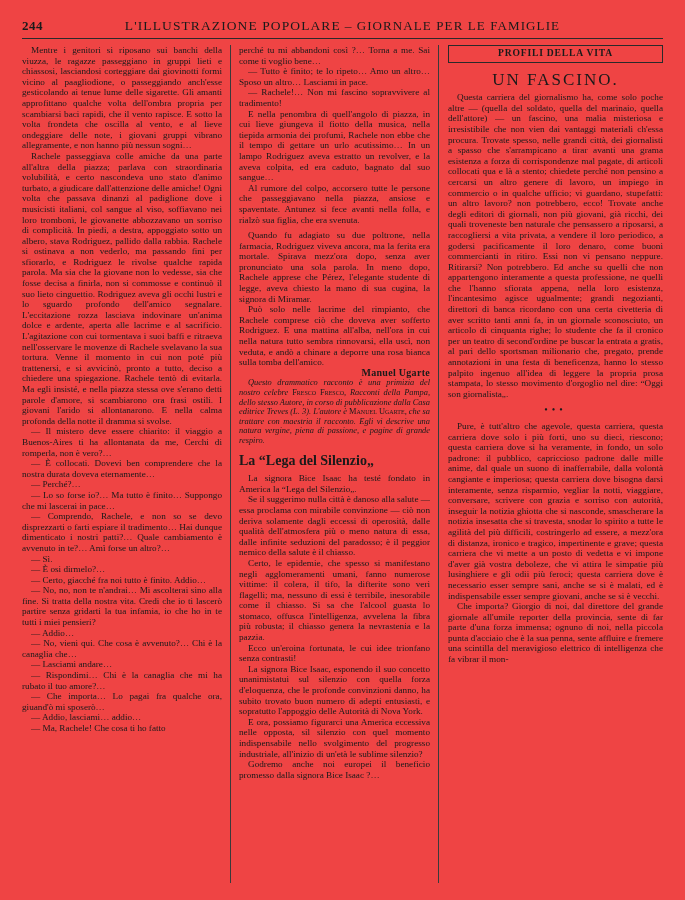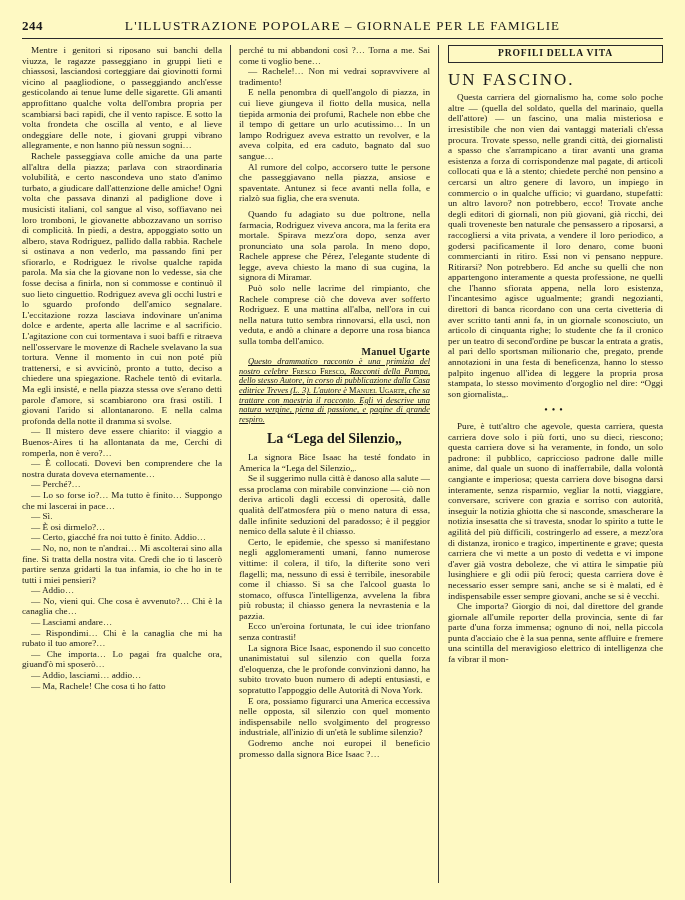--- a/index.html
+++ b/index.html
@@ -13,21 +13,21 @@
     font-family: "Liberation Serif", serif;
     color: #1a1a1a;
     overflow: hidden;
   }
   .page {
     position: relative;
     width: 685px;
     height: 900px;
     box-sizing: border-box;
     padding: 18px 22px 10px 22px;
-    background: #fef9c3;
+    background: #ef4444;
   }
   
   .masthead {
     display: flex;
     align-items: baseline;
     border-bottom: 1.6px solid #2a2a2a;
     padding-bottom: 4px;
     margin-bottom: 6px;
   }
   .folio {
@@ -78,28 +78,28 @@
     border: 1.1px solid #2a2a2a;
     text-align: center;
     font-variant: small-caps;
     letter-spacing: .8px;
     font-size: 9.6px;
     padding: 2px 0 3px 0;
     margin: 0 0 12px 0;
     font-weight: bold;
   }
   .article-title {
+    text-align: center;
     font-size: 17px;
     letter-spacing: 2px;
     font-variant: small-caps;
     margin: 2px 0 7px 0;
     font-weight: normal;
   }
   .story-title {
-    text-align: center;
     font-size: 14px;
     font-weight: bold;
     margin: 10px 0 7px 0;
     font-family: "Liberation Serif", serif;
   }
   .byline {
     text-align: right;
     font-weight: bold;
     font-size: 10px;
     font-style: normal;
@@ -107,21 +107,20 @@
     text-indent: 0;
     letter-spacing: .3px;
   }
   .editor-note {
     font-style: italic;
     font-size: 8.4px;
     line-height: 9.6px;
     text-align: justify;
     margin: 0 0 4px 0;
     text-indent: 9px;
-    text-decoration: underline;
   }
   .editor-note .sc { font-variant: small-caps; font-style: normal; }
   .dots {
     text-align: center;
     letter-spacing: 4px;
     font-size: 10px;
     margin: 6px 0 5px 0;
   }
   .gap { height: 5px; }
 </style>
@@ -140,48 +139,50 @@
 
   <div class="columns">
 
     <div class="col col-1">
       <p>Mentre i genitori si riposano sui banchi della viuzza, le ragazze passeggiano in gruppi lieti e chiassosi, lasciandosi corteggiare dai giovinotti formi vicino al paagliodione, o passeggiando anch'esse gesticolando ai tenue lume delle sigarette. Gli amanti approfittano qualche volta dell'ombra propria per scambiarsi baci rapidi, che il vento rapisce. E sotto la volta frondeta che oscilla al vento, e al lieve ondeggiare delle note, i giovani gruppi vibrano allegramente, e non hanno più nessun sogni…</p>
       <p>Rachele passeggiava colle amiche da una parte all'altra della piazza; parlava con straordinaria volubilità, e certo nascondeva uno stato d'animo turbato, a giudicare dall'attenzione delle amiche! Ogni volta che passava dinanzi al padiglione dove i musicisti italiani, col sangue al viso, soffiavano nei loro tromboni, le giovanette abbozzavano un sorriso di complicità. In piedi, a destra, appoggiato sotto un albero, stava Rodriguez, pallido dalla rabbia. Rachele si ostinava a non vederlo, ma passando fini per sfiorarlo, e Rodriguez le rivolse qualche rapida parola. Ma sia che la giovane non lo vedesse, sia che fosse decisa a finirla, non si commosse e continuò il suo lieto cinguettio. Rodriguez aveva gli occhi lustri e lo sguardo profondo dell'amico segnalare. L'eccitazione rozza lasciava indovinare un'anima dolce e ardente, aperta alle lacrime e al sacrificio. L'agitazione con cui tormentava i suoi baffi e ritraeva nell'osservare le movenze di Rachele svelavano la sua tortura. Venne il momento in cui non poté più trattenersi, e si avvicinò, pronto a tutto, deciso a chiedere una spiegazione. Rachele tentò di evitarla. Ma egli insisté, e nella piazza stessa ove s'erano detti parole d'amore, si scambiarono ora frasi ostili. I giovani l'arido si allontanarono. E nella calma profonda della notte il dramma si svolse.</p>
       <p class="dialog">— Il mistero deve essere chiarito: il viaggio a Buenos-Aires ti ha allontanata da me, Cerchi di romperla, non è vero?…</p>
       <p class="dialog">— È collocati. Dovevi ben comprendere che la nostra durata doveva eternamente…</p>
       <p class="dialog">— Perché?…</p>
       <p class="dialog">— Lo so forse io?… Ma tutto è finito… Suppongo che mi lascerai in pace…</p>
+      <p class="dialog">— Comprendo, Rachele, e non so se devo disprezzarti o farti espiare il tradimento… Hai dunque dimenticato i nostri patti?… Quale cambiamento è avvenuto in te?… Amì forse un altro?…</p>
       <p class="dialog">— Sì.</p>
       <p class="dialog">— È osi dirmelo?…</p>
       <p class="dialog">— Certo, giacché fra noi tutto è finito. Addio…</p>
       <p class="dialog">— No, no, non te n'andrai… Mi ascolterai sino alla fine. Si tratta della nostra vita. Credi che io ti lascerò partire senza gridarti la tua infamia, io che ho in te tutti i miei pensieri?</p>
       <p class="dialog">— Addio…</p>
       <p class="dialog">— No, vieni qui. Che cosa è avvenuto?… Chi è la canaglia che…</p>
       <p class="dialog">— Lasciami andare…</p>
       <p class="dialog">— Rispondimi… Chi è la canaglia che mi ha rubato il tuo amore?…</p>
       <p class="dialog">— Che importa… Lo pagai fra qualche ora, giuand'ò mi sposerò…</p>
       <p class="dialog">— Addio, lasciami… addio…</p>
       <p class="dialog">— Ma, Rachele! Che cosa ti ho fatto</p>
     </div>
 
     <div class="col col-2">
       <p class="noindent">perché tu mi abbandoni così ?… Torna a me. Sai come ti voglio bene…</p>
-      <p class="dialog">— Rachele!… Non mi vedrai sopravvivere al tradimento!</p>
+      <p class="dialog">— Tutto è finito; te lo ripeto… Amo un altro… Sposo un altro… Lasciami in pace.</p>
+      <p class="dialog">— Rachele!… Non mi fascino sopravvivere al tradimento!</p>
       <p>E nella penombra di quell'angolo di piazza, in cui lieve giungeva il fiotto della musica, nella tiepida armonia dei profumi, Rachele non ebbe che il tempo di gettare un urlo acutissimo… In un lampo Rodriguez aveva estratto un revolver, e la aveva colpita, ed era caduto, bagnato dal suo sangue…</p>
       <p>Al rumore del colpo, accorsero tutte le persone che passeggiavano nella piazza, ansiose e spaventate. Antunez si fece avanti nella folla, e rialzò sua figlia, che era svenuta.</p>
       <div class="gap"></div>
       <p>Quando fu adagiato su due poltrone, nella farmacia, Rodriguez viveva ancora, ma la ferita era mortale. Spirava mezz'ora dopo, senza aver pronunciato una sola parola. In meno dopo, Rachele apprese che Pérez, l'elegante studente di legge, aveva chiesto la mano di sua cugina, la signora di Miramar.</p>
       <p>Può solo nelle lacrime del rimpianto, che Rachele comprese ciò che doveva aver sofferto Rodriguez. E una mattina all'alba, nell'ora in cui nella natura tutto sembra rinnovarsi, ella uscì, non veduta, e andò a chinare a deporre una rosa bianca sulla tomba dell'amico.</p>
       <p class="byline">Manuel Ugarte</p>
       <p class="editor-note">
         <span>Questo drammatico racconto è una primizia del nostro celebre </span><span class="sc">Fresco Fresco</span><span>, Racconti della Pampa, dello stesso Autore, in corso di pubblicazione dalla Casa editrice Treves (L. 3). L'autore è </span><span class="sc">Manuel Ugarte</span><span>, che sa trattare con maestria il racconto. Egli vi descrive una natura vergine, piena di passione, e pagine di grande respiro.</span>
       </p>
       <h2 class="story-title">La “Lega del Silenzio„</h2>
       <p>La signora Bice Isaac ha testé fondato in America la “Lega del Silenzio„.</p>
-      <p>Se il suggerimo nulla città è danoso alla salute — essa proclama con mirabile convinzione — ciò non deriva articoli dagli eccessi di operosità, dalle qualità dell'atmosfera più o meno natura di essa, dalle infinite seduzioni del paradosso; è il peggior nemico della salute è il chiasso.</p>
+      <p>Se il suggerimo nulla città è danoso alla salute — essa proclama con mirabile convinzione — ciò non deriva solamente dagli eccessi di operosità, dalle qualità dell'atmosfera più o meno natura di essa, dalle infinite seduzioni del paradosso; è il peggior nemico della salute è il chiasso.</p>
       <p>Certo, le epidemie, che spesso si manifestano negli agglomeramenti umani, fanno numerose vittime: il colera, il tifo, la difterite sono veri flagelli; ma, nessuno di essi è terribile, inesorabile come il chiasso. Si sa che l'alcool guasta lo stomaco, offusca l'intelligenza, avvelena la fibra più robusta; il chiasso genera la nevrastenia e la pazzia.</p>
       <p>Ecco un'eroina fortunata, le cui idee trionfano senza contrasti!</p>
       <p>La signora Bice Isaac, esponendo il suo concetto unanimistatui sul silenzio con quella forza d'eloquenza, che le profonde convinzioni danno, ha subito trovato buon numero di adepti entusiasti, e sopratutto l'appoggio delle Autorità di Nova York.</p>
       <p>E ora, possiamo figurarci una America eccessiva nelle opposta, sil silenzio con quel momento indispensabile nello svolgimento del progresso industriale, all'inizio di un'età le sublime silenzio?</p>
       <p>Godremo anche noi europei il beneficio promesso dalla signora Bice Isaac ?…</p>
     </div>
 
     <div class="col col-3">
       <div class="boxed-head">PROFILI DELLA VITA</div>
       <h1 class="article-title">UN FASCINO.</h1>

